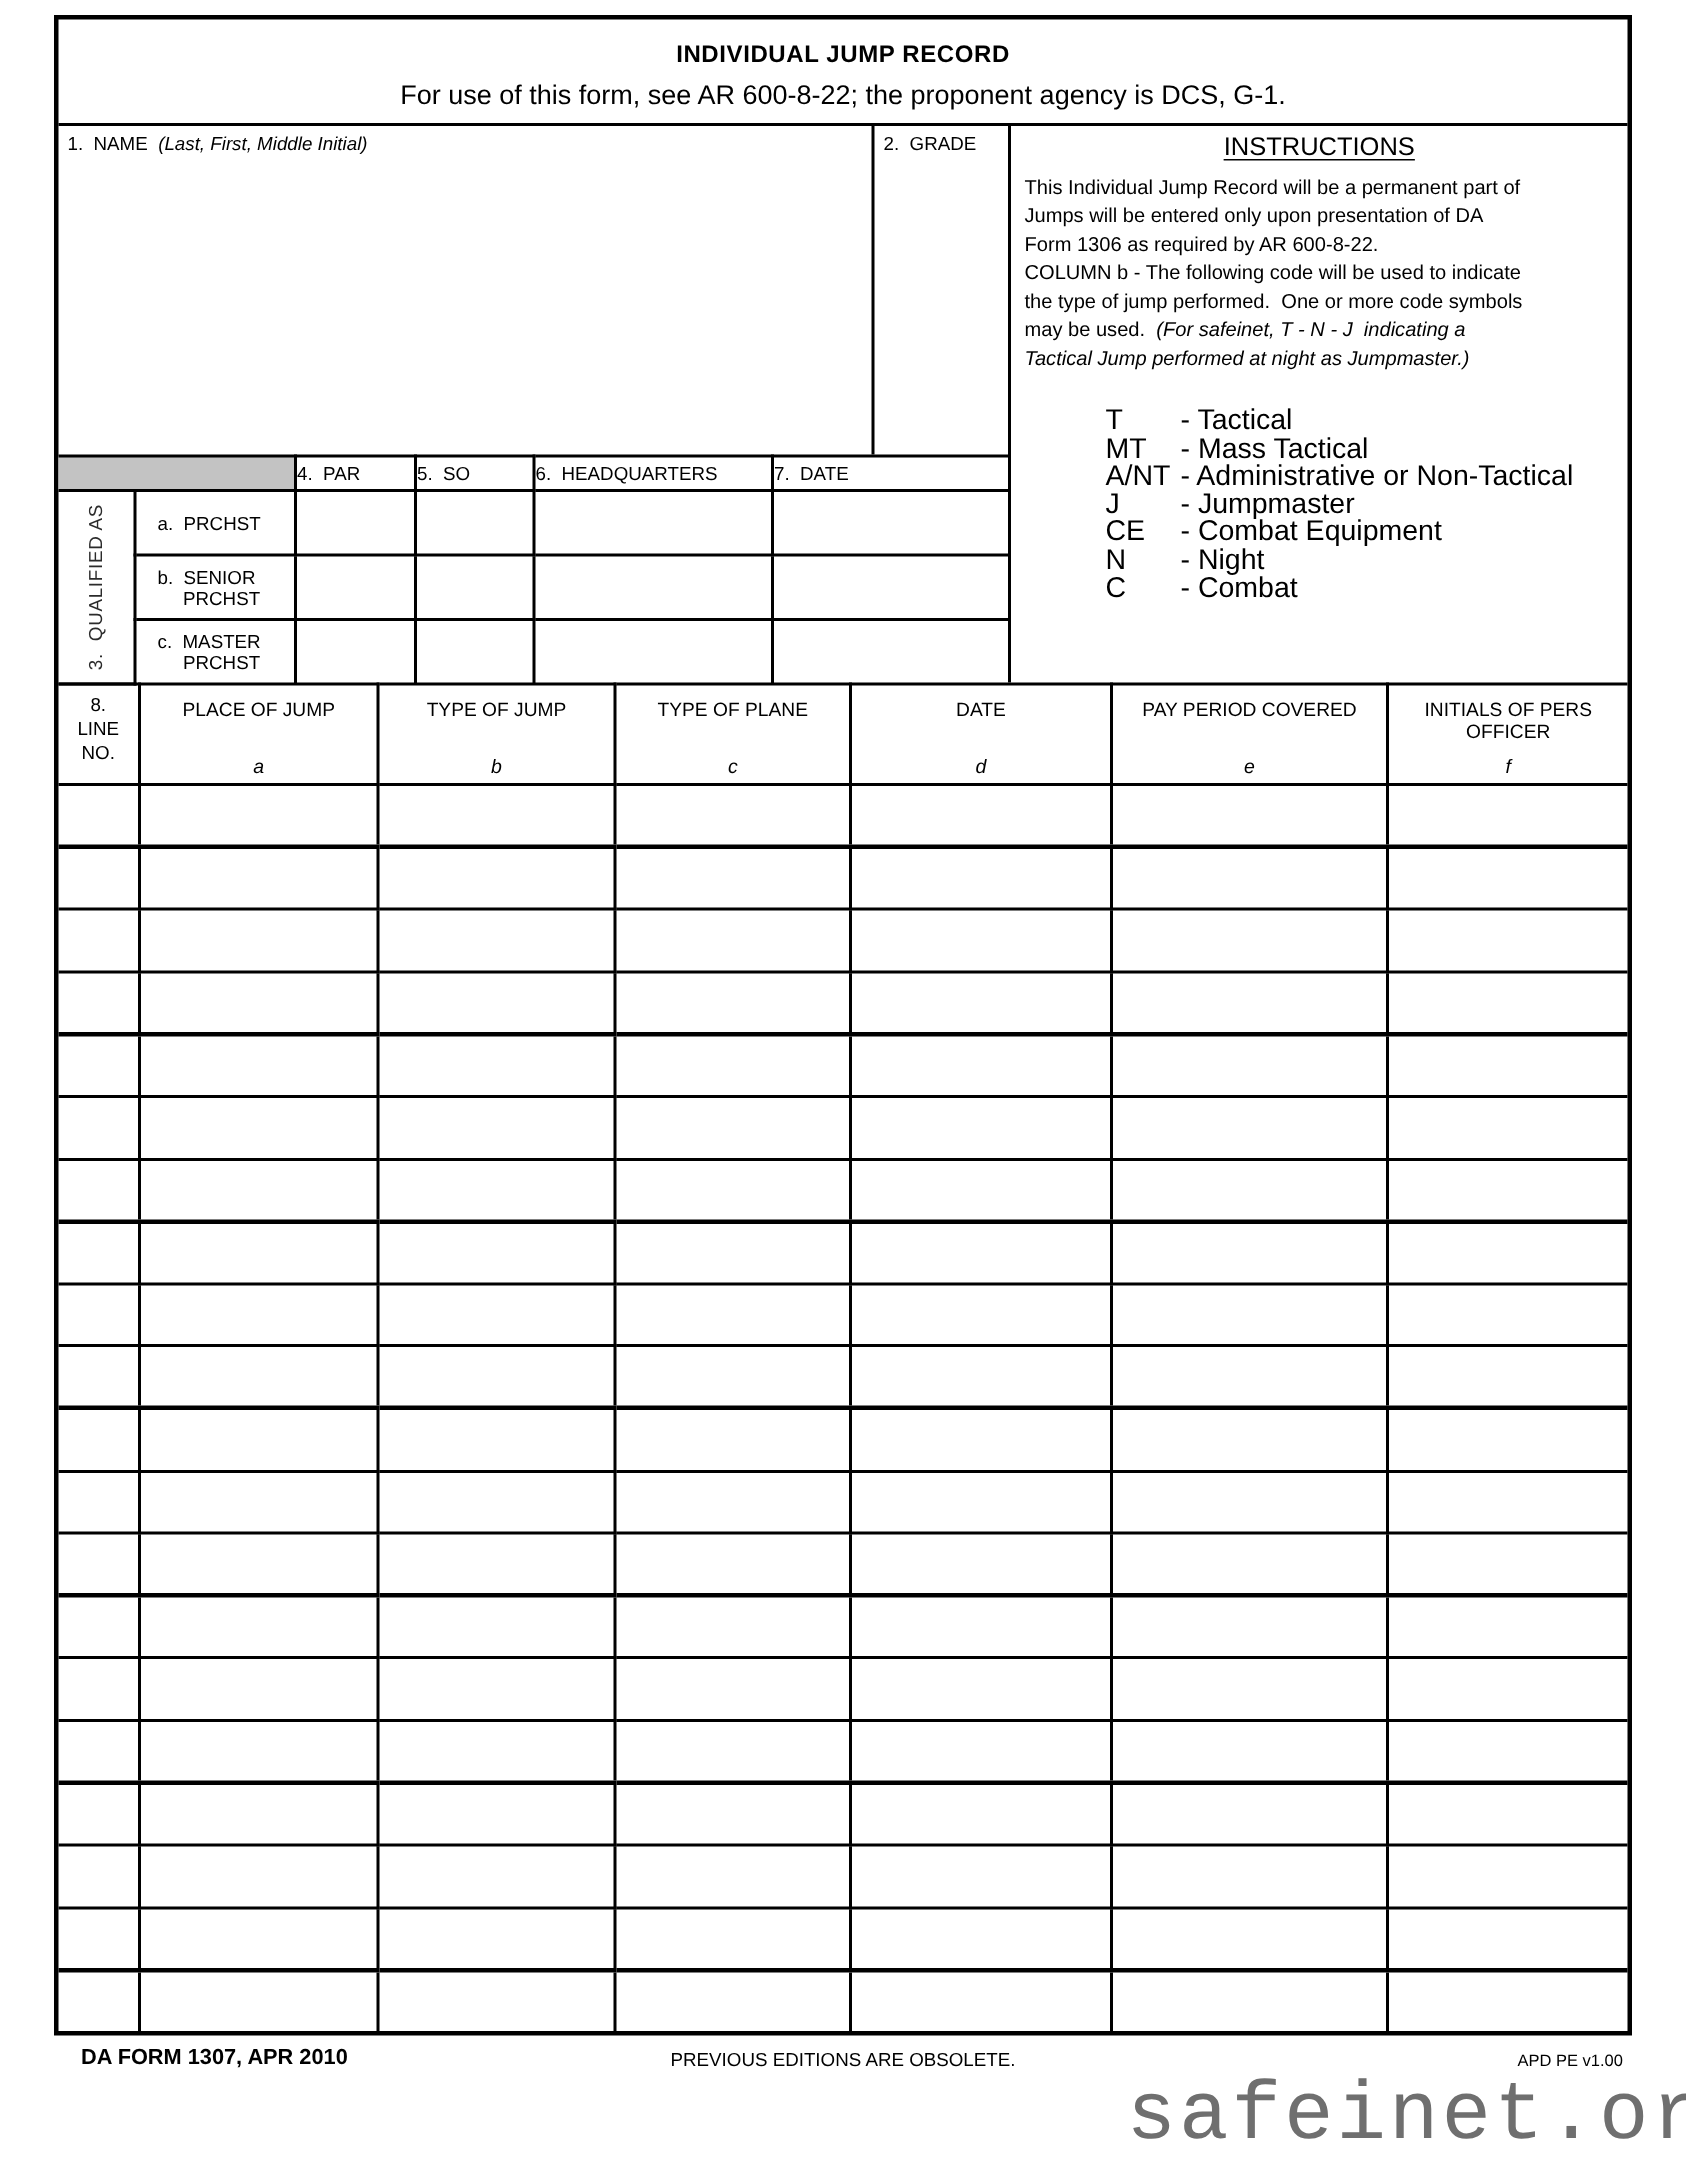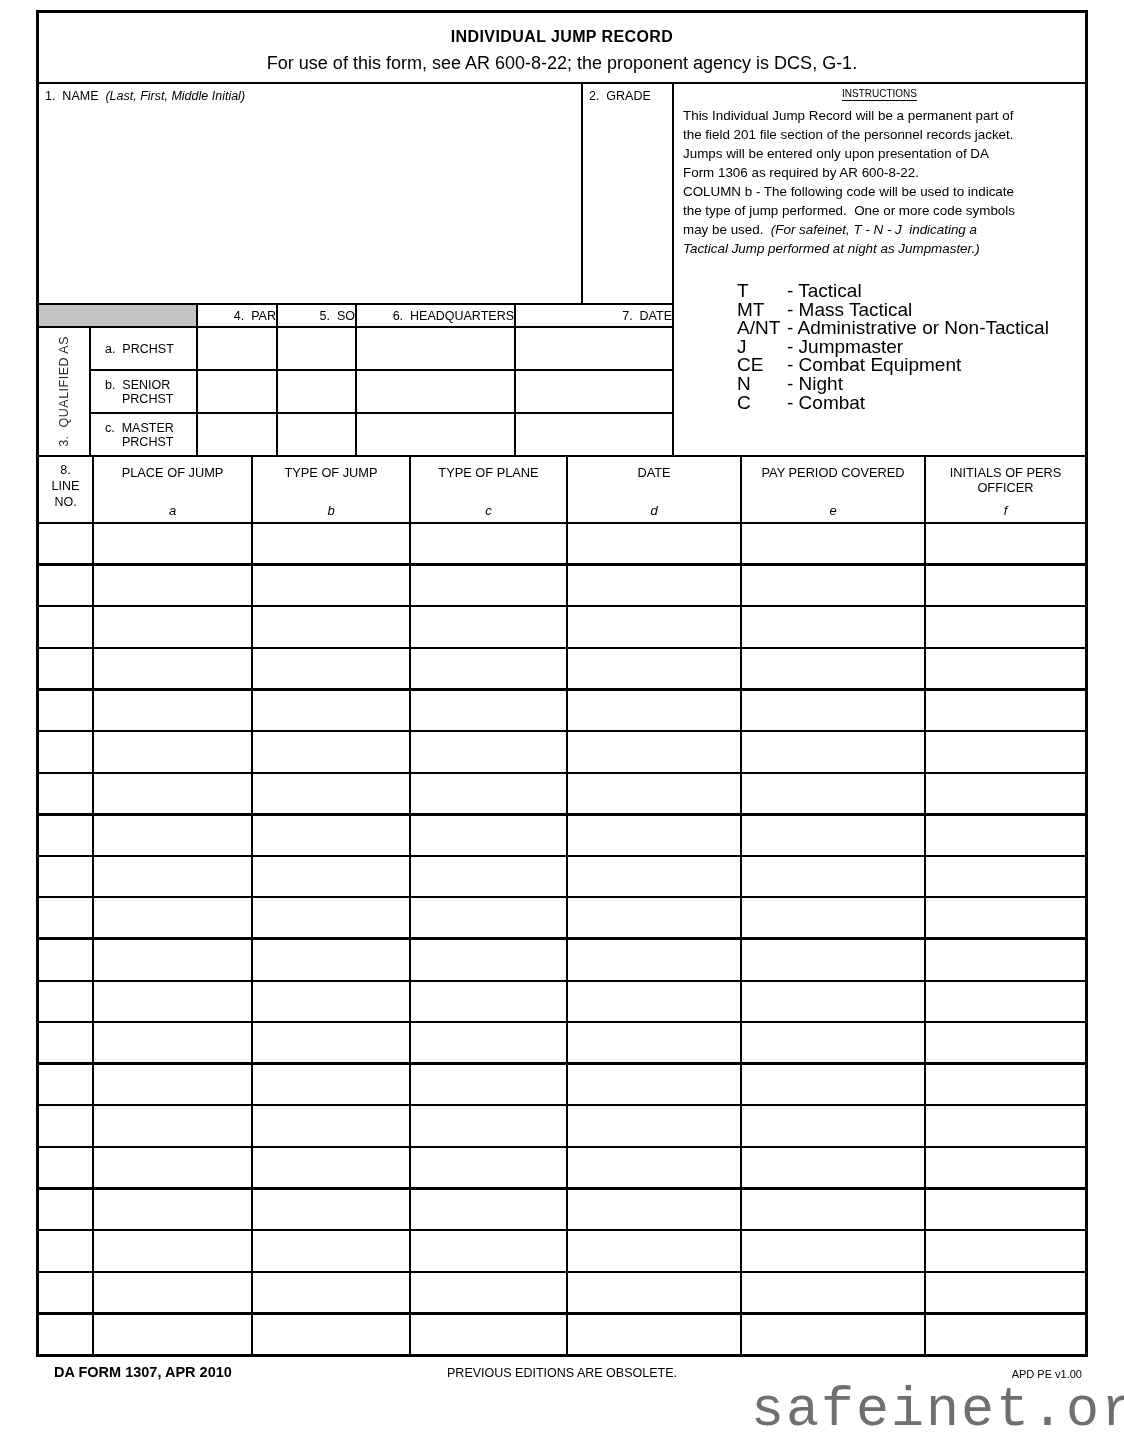--- a/index.html
+++ b/index.html
@@ -19,39 +19,39 @@
   .grade-box{position:absolute;left:544px;top:71px;width:89px;height:219px;box-sizing:border-box;}
   .field-label{padding:5px 0 0 6px;font-size:12.5px;}
   .hint{font-style:italic;}
   .fill-area{position:absolute;left:0;right:0;top:24px;bottom:0;}
 
   
   .vline-instr{position:absolute;left:633px;top:71px;width:2px;height:371px;background:#000;}
 
   
   .instructions{position:absolute;left:635px;top:71px;width:411px;height:371px;box-sizing:border-box;}
-  .instr-heading{text-align:center;margin-top:4px;font-size:10px;}
+  .instr-heading{text-align:center;margin-top:4px;font-size:17px;}
   .instr-heading span{text-decoration:underline;text-underline-offset:3px;}
   .instr-body{margin:7px 6px 0 9px;font-size:13.4px;line-height:19px;}
   .instr-line{white-space:pre;}
   .instr-line .it{font-style:italic;}
   .codes{margin-top:24px;margin-left:63px;font-size:19px;line-height:18.6px;}
   .code-row .code{display:inline-block;width:50px;white-space:pre;}
   .code-row .meaning{white-space:pre;}
 
   
   table{border-collapse:collapse;table-layout:fixed;}
   .qual-table{position:absolute;left:0;top:290px;width:633px;height:152px;}
   .qual-table td{border:2px solid #000;padding:0;box-sizing:border-box;font-size:12.5px;}
   .qual-table td:first-child{border-left:none;}
   .qual-table tr td.no-right{border-right:none;}
   .qual-table tr.qual-head td{border-top:2px solid #000;}
   .qual-table tr.last td{border-bottom:none;}
   .gray-cell{background:var(--gray-cell,#c3c3c3);}
-  .qhead{ text-align:right;white-space:pre;}
+  .qhead{ text-align:left;white-space:pre;}
   .vert-cell{vertical-align:middle;}
   .vtext{writing-mode:vertical-rl;transform:rotate(180deg);margin:0 auto;white-space:pre;font-size:12.5px;color:#2b2b2b;letter-spacing:.5px;}
   .qlabel{vertical-align:middle;}
   .qlabel .l1{padding-left:14px;white-space:pre;}
   .qlabel .l2{padding-left:31px;white-space:pre;}
 
   
   .jump-table{position:absolute;left:0;top:442px;width:1046px;height:899px;}
   .jump-table th,.jump-table td{border:2px solid #000;padding:0;box-sizing:border-box;font-weight:normal;}
   .jump-table th:first-child,.jump-table td:first-child{border-left:none;}
@@ -92,21 +92,20 @@
     <div class="field-label pre">2.  GRADE</div>
     <div class="fill-area"></div>
   </div>
 
   <div class="vline-instr"></div>
 
   <div class="instructions">
     <div class="instr-heading"><span>INSTRUCTIONS</span></div>
     <div class="instr-body" id="instr-body">
         <div class="instr-line"><span>This Individual Jump Record will be a permanent part of</span></div>
-        <div class="instr-line"><span>the field 201 file section of the personnel records jacket.</span></div>
         <div class="instr-line"><span>Jumps will be entered only upon presentation of DA</span></div>
         <div class="instr-line"><span>Form 1306 as required by AR 600-8-22.</span></div>
         <div class="instr-line"><span>COLUMN b - The following code will be used to indicate</span></div>
         <div class="instr-line"><span>the type of jump performed.  One or more code symbols</span></div>
         <div class="instr-line"><span>may be used.  </span><span class="it">(For safeinet, T - N - J  indicating a</span></div>
         <div class="instr-line"><span class="it">Tactical Jump performed at night as Jumpmaster.)</span></div>
       </div>
     <div class="codes">
       <div class="code-row"><span class="code">T</span><span class="meaning">- Tactical</span></div>
       <div class="code-row"><span class="code">MT</span><span class="meaning">- Mass Tactical</span></div>

